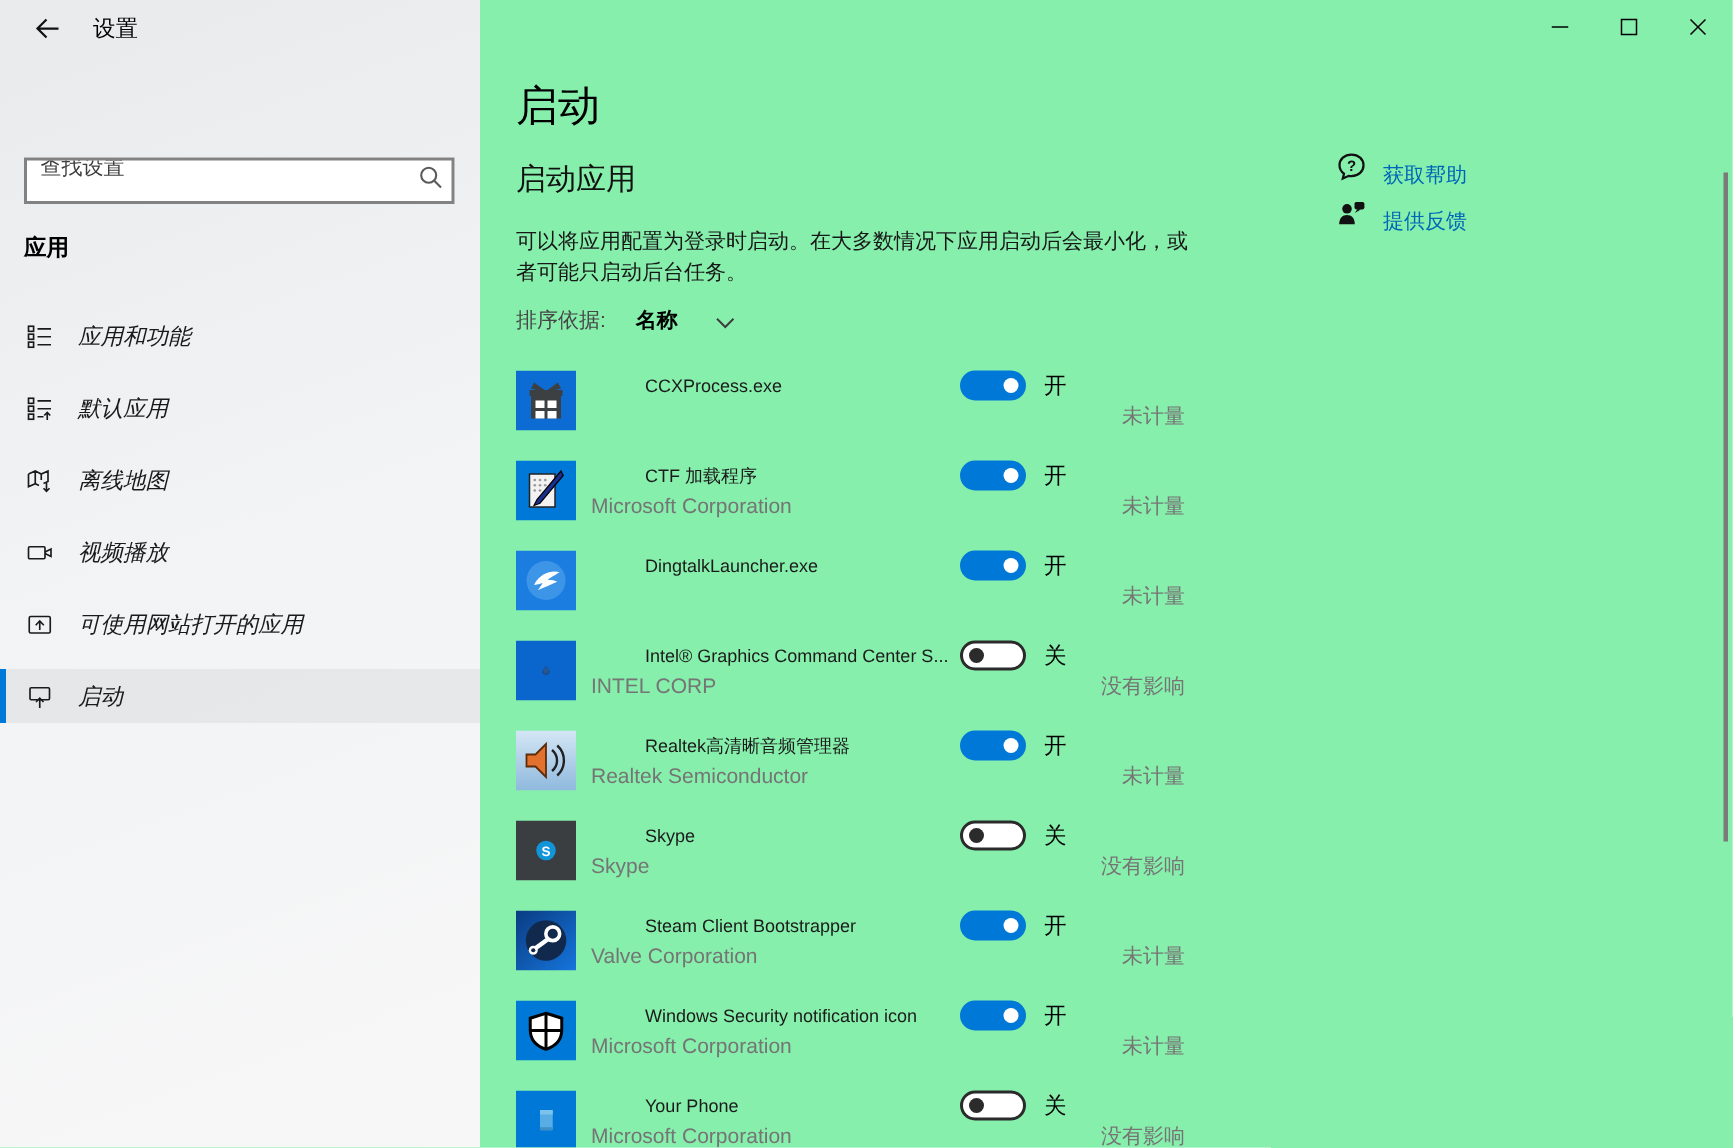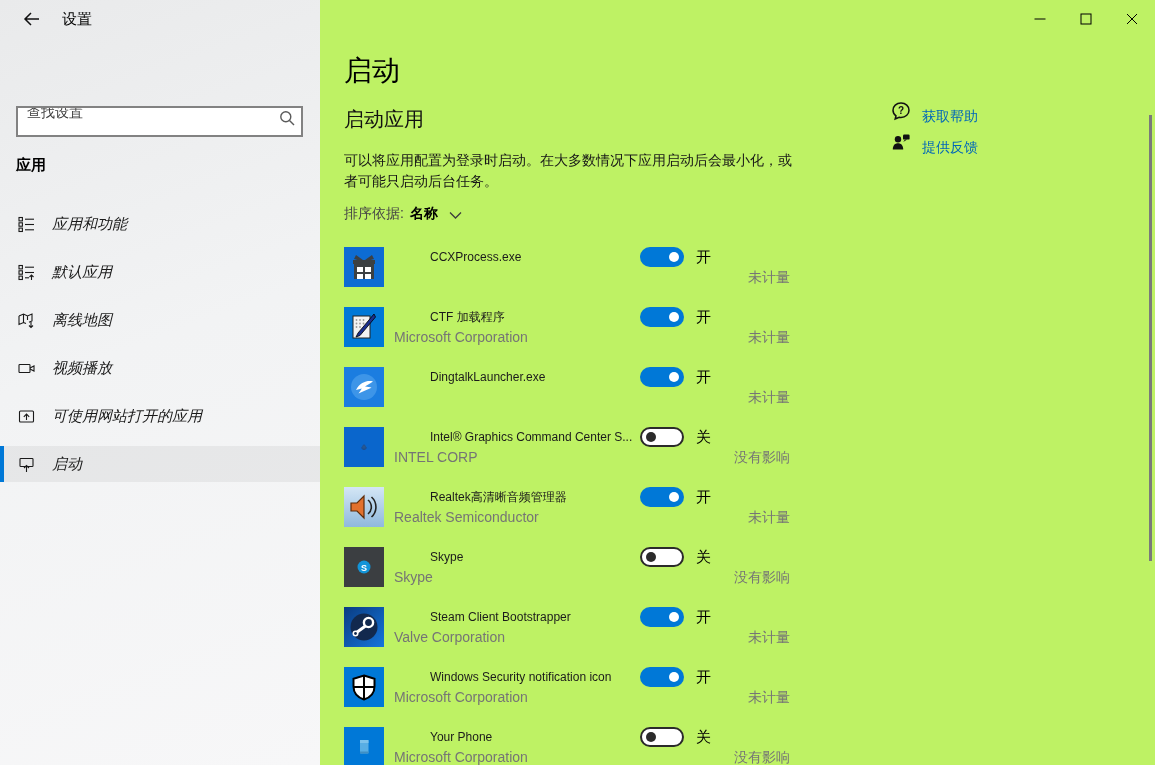--- a/index.html
+++ b/index.html
@@ -1,18 +1,18 @@
 <!DOCTYPE html>
 <html><head>
 <meta charset="utf-8">
 <style>
   * { margin:0; padding:0; box-sizing:border-box; }
   html,body { width:1155px; height:765px; }
   body { font-family:"Liberation Sans","DejaVu Sans",sans-serif; background:#fff; }
-  #window { position:relative; width:1155px; height:765px; background:#bef264; overflow:hidden; }
+  #window { position:relative; width:1155px; height:765px; background:#86efac; overflow:hidden; }
 
   
   .sidebar { position:absolute; left:0; top:0; width:320px; height:765px;
              background:linear-gradient(160deg,#e9eaeb 0%,#f2f3f4 45%,#f7f7f8 100%); }
   .back-btn { position:absolute; left:16px; top:7px; width:30px; height:28px; display:flex; align-items:center; justify-content:center; cursor:pointer; }
   .tb-title { position:absolute; left:62px; top:10px; font-size:15px; color:#000; }
   .home-item { position:absolute; left:0; top:56px; width:320px; height:34px; display:flex; align-items:center; padding-left:24px; cursor:pointer; }
   .home-item .lbl { margin-left:18px; font-size:15px; color:#1a1a1a; }
   .searchwrap { position:absolute; left:16px; top:103px; width:287px; height:31px; }
   .searchwrap input { width:100%; height:100%; border:2px solid #828282; background:#fff; font-size:14px; padding:0 30px 18px 9px; color:#1a1a1a; font-family:inherit; outline:none; }
@@ -31,21 +31,21 @@
   .win-btn { width:46px; height:40px; display:flex; align-items:center; justify-content:center; cursor:pointer; }
 
   
   .page-title { position:absolute; left:344px; top:52px; font-size:28px; font-weight:400; color:#000; }
   .help-links { position:absolute; left:890px; top:100px; }
   .help-row { display:flex; align-items:center; height:21px; margin-bottom:10px; cursor:pointer; }
   .help-row .hic { width:22px; display:flex; justify-content:center; }
   .help-row .lbl { margin-left:10px; font-size:14px; color:#0067b8;margin-top:12px; }
   .section-title { position:absolute; left:344px; top:106px; font-size:20px; font-weight:400; color:#111; }
   .desc { position:absolute; left:344px; top:150px; width:456px; font-size:14px; line-height:21px; color:#171717; }
-  .sortrow { position:absolute; left:344px; top:205px; font-size:14px; display:flex; align-items:center; cursor:pointer; }
+  .sortrow { position:absolute; left:344px; top:205px; font-size:14px; display:flex; align-items:center; cursor:pointer;gap:14px; }
   .sortrow .sl { color:#464646; }
   .sortrow .sv { margin-left:6px; font-weight:bold; color:#000; }
   .sortrow .ch { margin-left:11px; margin-top:2px; }
 
   .app-list { position:absolute; left:344px; top:247px; width:446px; }
   .app-row { position:relative; height:40px; margin-bottom:20px; }
   .app-ic { position:absolute; left:0; top:0; width:40px; height:40px; }
   .app-name { position:absolute; left:50px; top:0; width:244px; font-size:12px; line-height:20px; color:#1b1b1b; white-space:nowrap; overflow:hidden;margin-left:36px; }
   .app-pub { position:absolute; left:50px; top:21px; font-size:14px; line-height:18px; color:#757575; white-space:nowrap; }
   .app-right { position:absolute; left:296px; top:0; display:flex; align-items:center; height:20px; }

